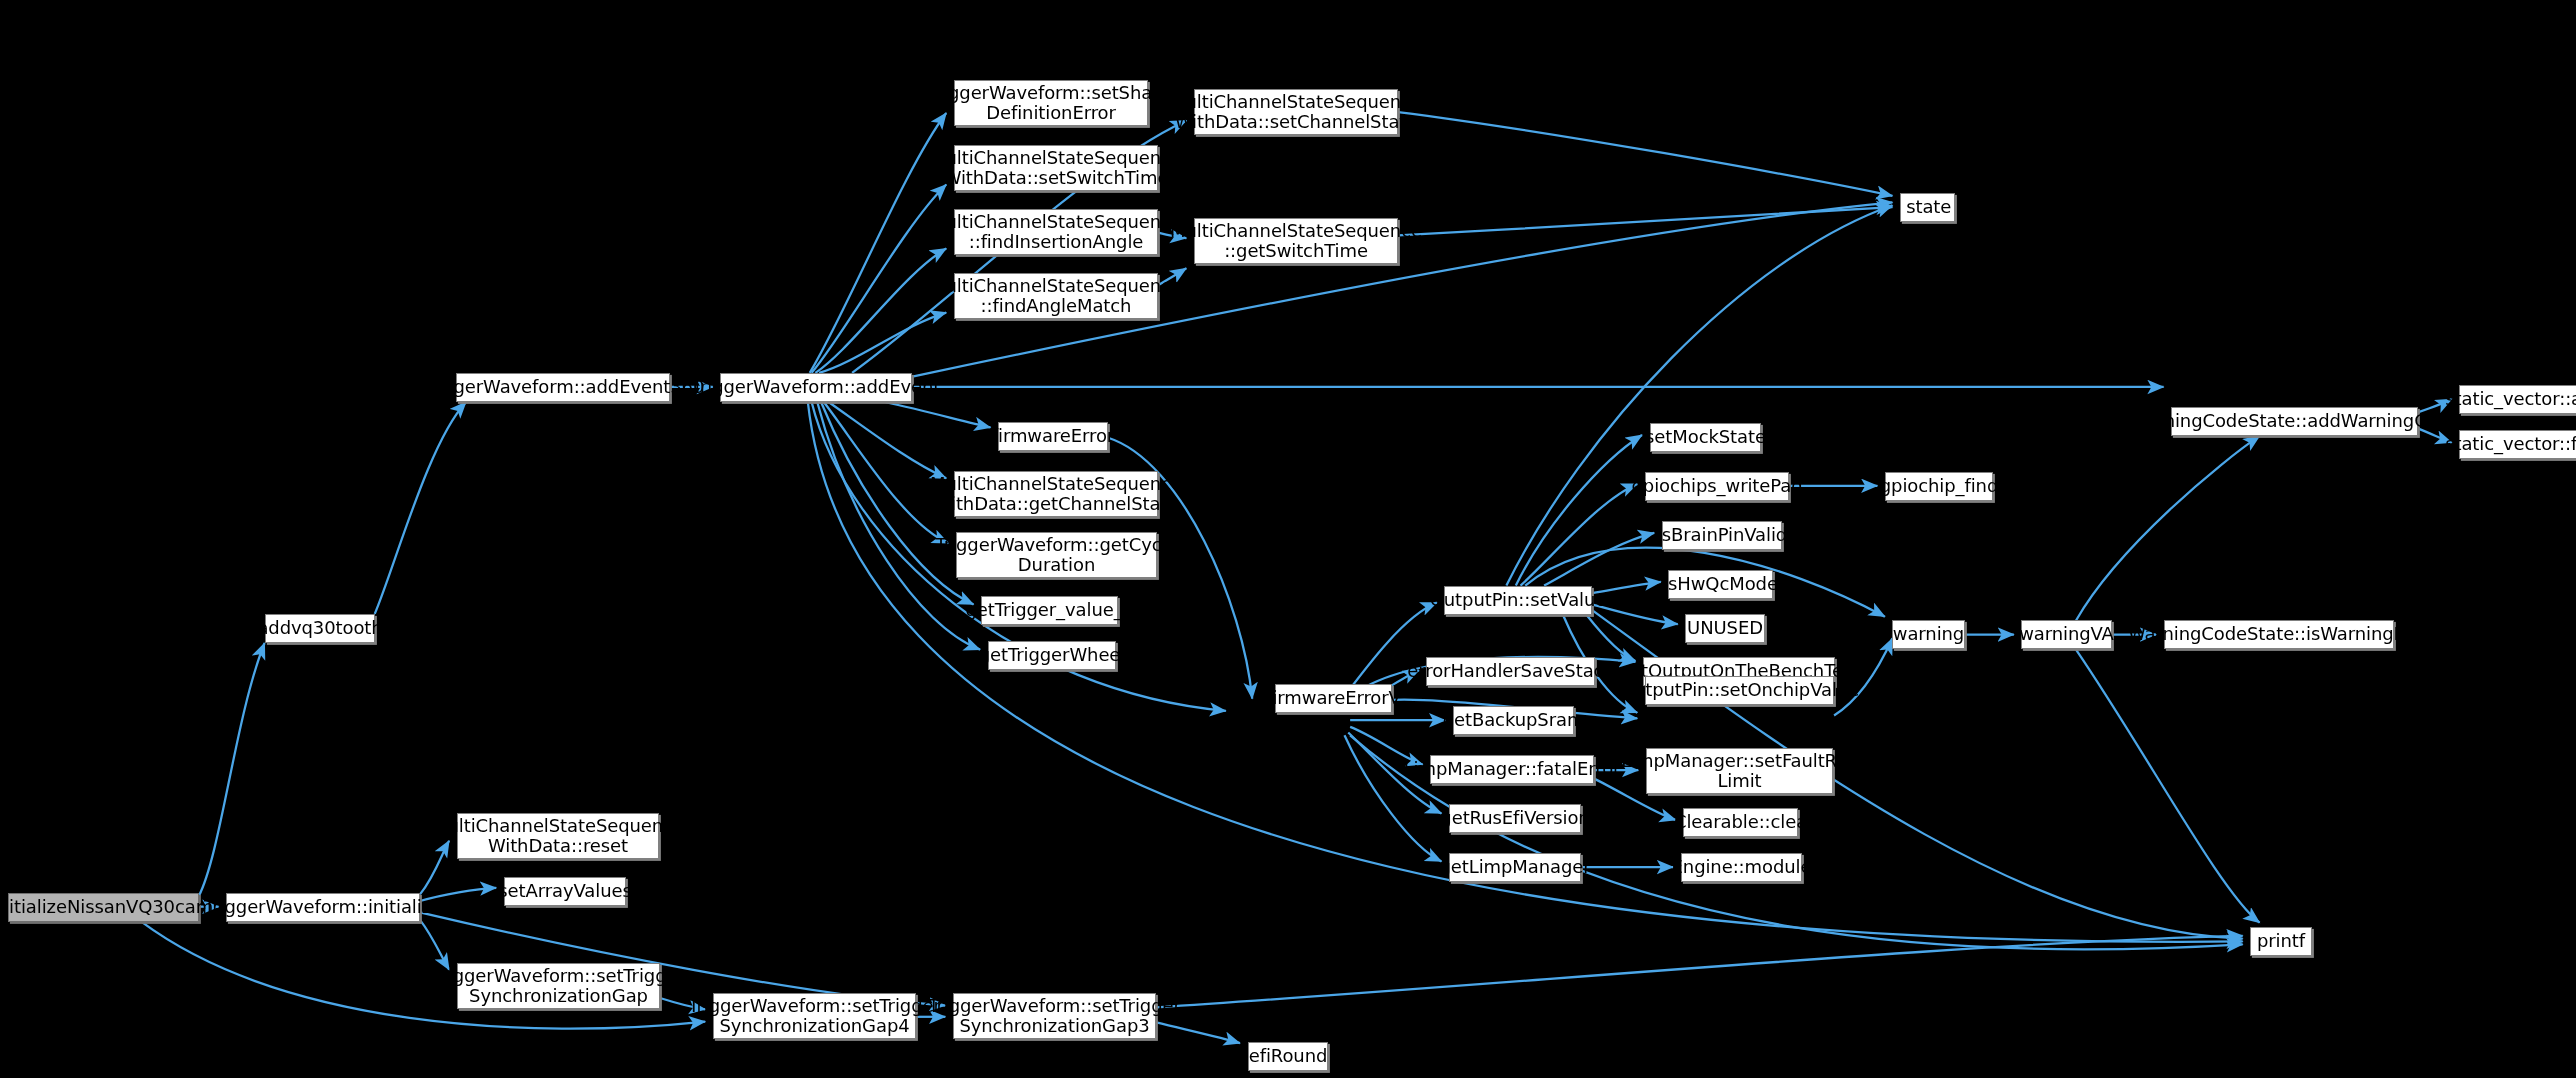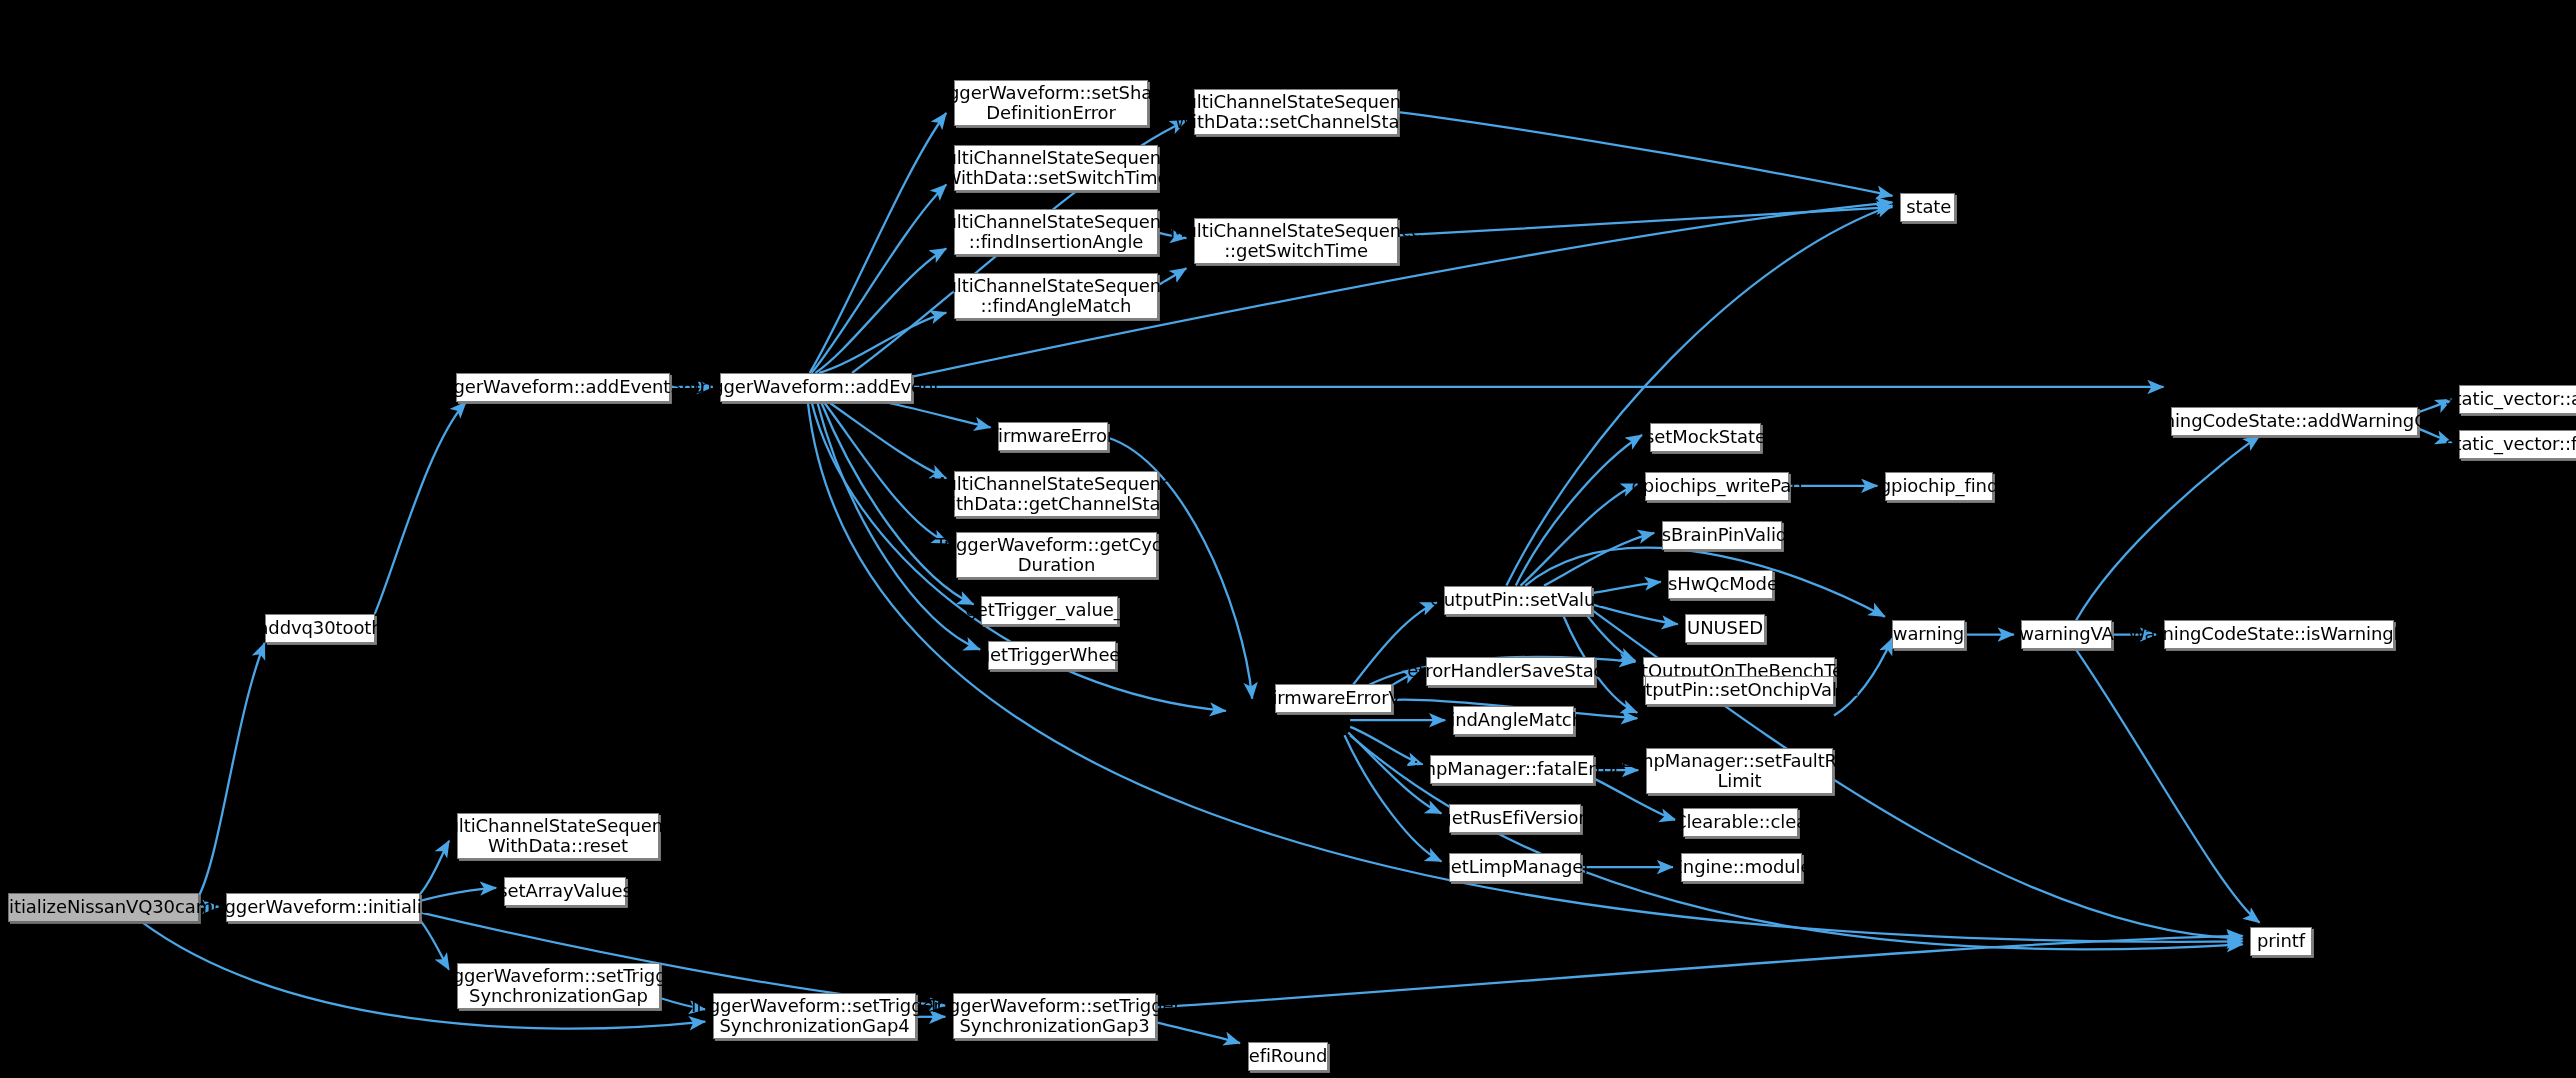--- a/index.html
+++ b/index.html
@@ -117,21 +117,21 @@
 ::getSwitchTime</div>
       <div class="node" style="left: 998px; top: 422px; width: 110px; height: 29px;">firmwareError</div>
       <div class="node" style="left: 954px; top: 471px; width: 204px; height: 46px;">MultiChannelStateSequence
 WithData::getChannelState</div>
       <div class="node" style="left: 956px; top: 532px; width: 201px; height: 46px;">TriggerWaveform::getCycle
 Duration</div>
       <div class="node" style="left: 981px; top: 596px; width: 137px; height: 29px;">getTrigger_value_e</div>
       <div class="node" style="left: 988px; top: 641px; width: 128px; height: 29px;">getTriggerWheel</div>
       <div class="node" style="left: 1233px; top: 684px; width: 117px; height: 29px; margin-left: 42px;">firmwareErrorV</div>
       <div class="node" style="left: 1426px; top: 657px; width: 169px; height: 29px;">errorHandlerSaveStack</div>
-      <div class="node" style="left: 1453px; top: 706px; width: 121px; height: 29px;">findAngleMatch</div>
+      <div class="node" style="left: 1453px; top: 706px; width: 121px; height: 29px;">getBackupSram</div>
       <div class="node" style="left: 1430px; top: 755px; width: 164px; height: 29px;">LimpManager::fatalError</div>
       <div class="node" style="left: 1449px; top: 804px; width: 132px; height: 29px;">getRusEfiVersion</div>
       <div class="node" style="left: 1449px; top: 853px; width: 132px; height: 29px; text-align: right;">getLimpManager</div>
       <div class="node" style="left: 1444px; top: 586px; width: 148px; height: 29px;">OutputPin::setValue</div>
       <div class="node" style="left: 1650px; top: 423px; width: 111px; height: 29px;">setMockState</div>
       <div class="node" style="left: 1645px; top: 472px; width: 144px; height: 29px;">gpiochips_writePad</div>
       <div class="node" style="left: 1662px; top: 521px; width: 120px; height: 29px;">isBrainPinValid</div>
       <div class="node" style="left: 1668px; top: 570px; width: 105px; height: 29px;">isHwQcMode</div>
       <div class="node" style="left: 1685px; top: 614px; width: 80px; height: 29px;">UNUSED</div>
       <div class="node" style="left: 1643px; top: 657px; width: 192px; height: 29px;">getOutputOnTheBenchTest</div>

